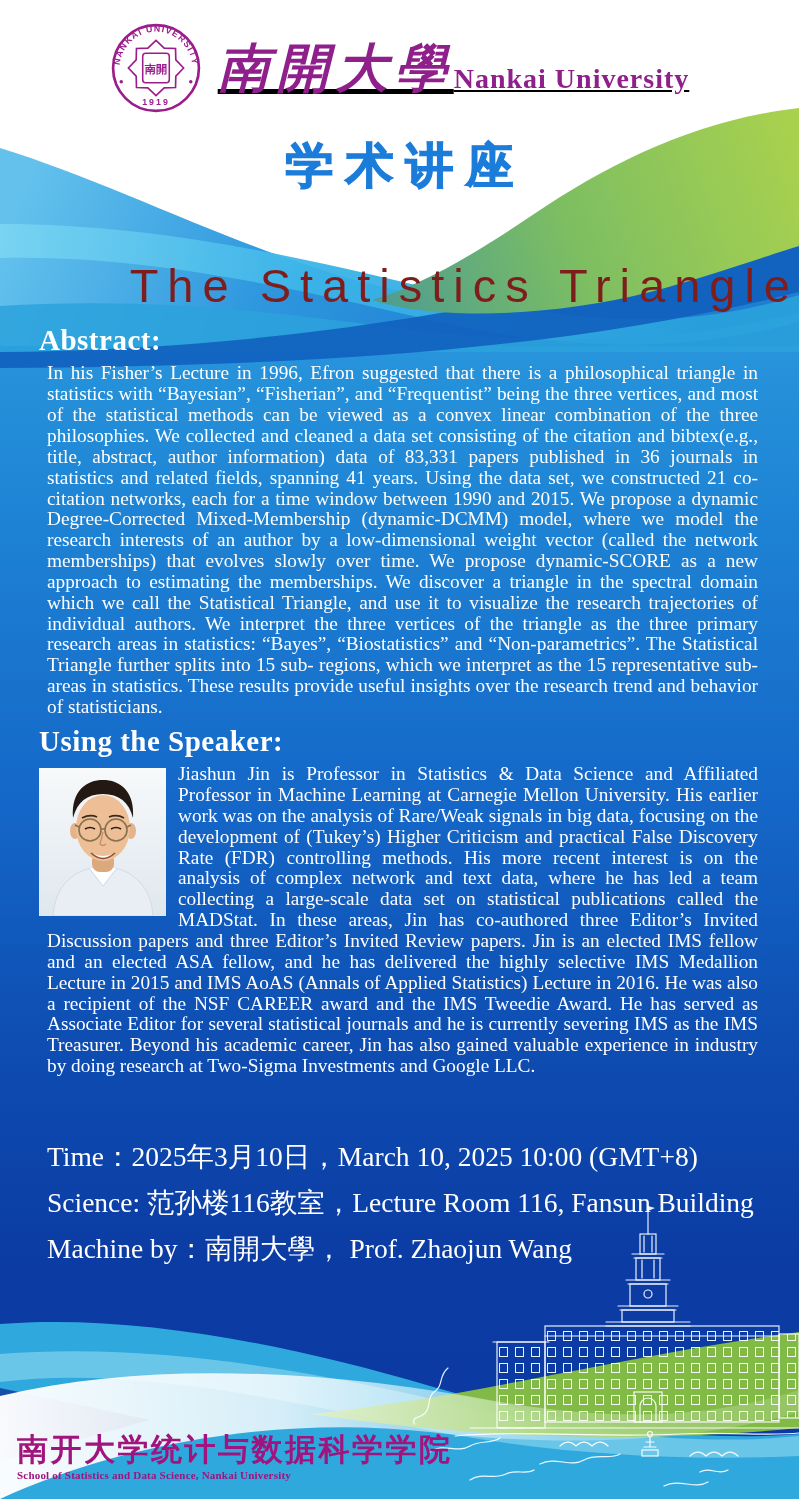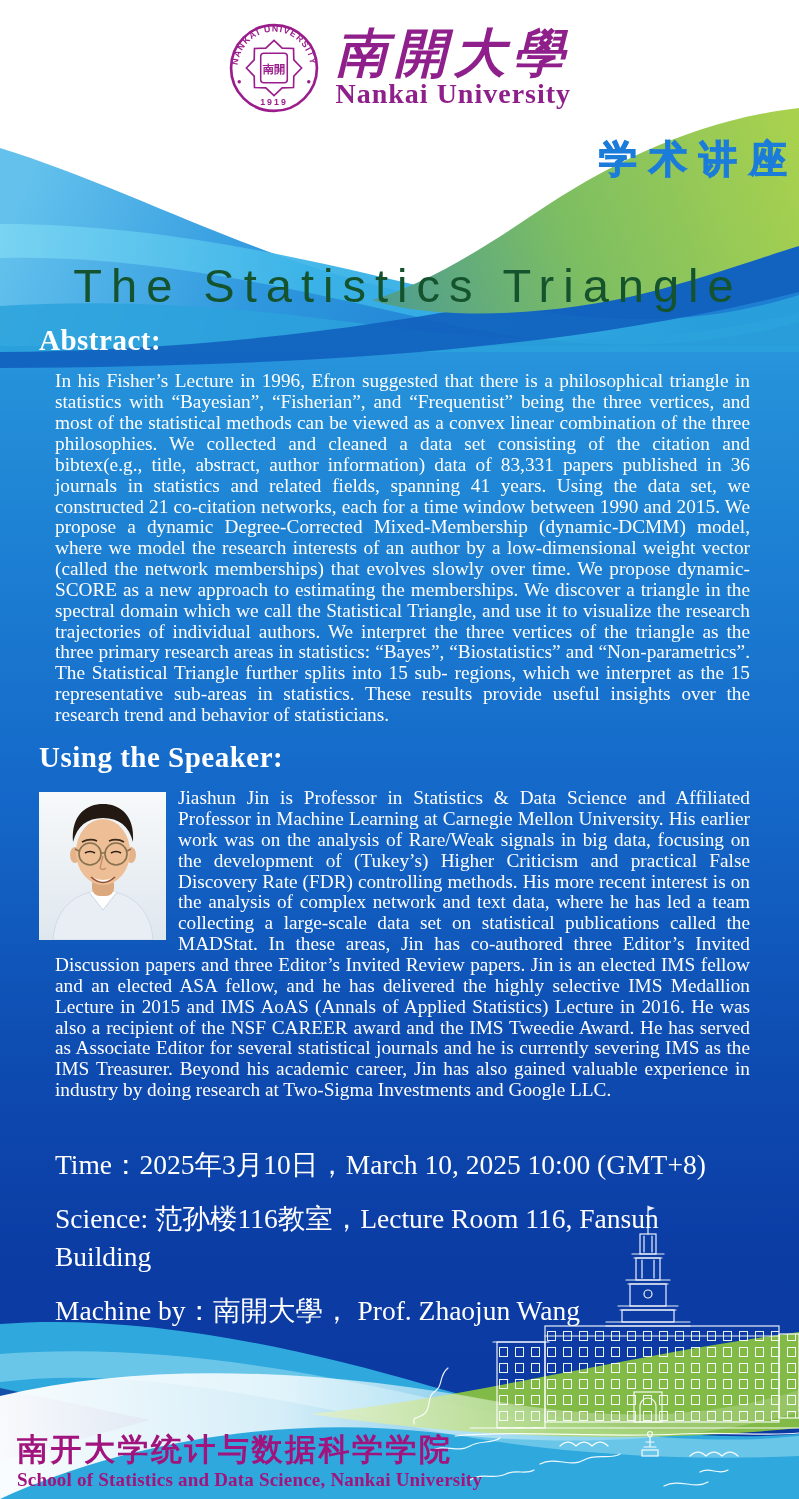--- a/index.html
+++ b/index.html
@@ -6,66 +6,66 @@
   .poster{
     position:relative;width:799px;height:1499px;overflow:hidden;margin:0 auto;
     background:#fff;font-family:"Liberation Serif",serif;
   }
   .bg-art{position:absolute;inset:0;width:799px;height:1499px;z-index:0;}
   .layer{position:absolute;z-index:1;}
 
   
   .logo-row{top:22px;left:0;right:0;display:flex;justify-content:center;align-items:center;gap:16px;}
   .seal-svg{width:92px;height:92px;display:block;}
-  .logo-text{display:flex;flex-direction:column;align-items:flex-start;}
+  .logo-text{display:flex;flex-direction:row;align-items:flex-end;text-decoration:underline;}
   .calligraphy{
     font-family:"DejaVu Serif",serif;font-style:italic;font-weight:700;
     font-size:52px;line-height:1.05;color:#8E1F8B;letter-spacing:7px;white-space:nowrap;
   }
   .uni-en{
     font-family:"Liberation Serif",serif;font-weight:bold;font-size:28px;
     color:#8E1F8B;letter-spacing:1px;margin-top:-2px;
   }
   .series-title{
-    top:134px;left:0;right:0;text-align:right;
+    top:134px;left:0;right:0;text-align:center;
     font-family:"Liberation Sans",sans-serif;font-weight:900;
-    font-size:38px;color:#1B7CD9;letter-spacing:12px;text-indent:12px;
+    font-size:48px;color:#1B7CD9;letter-spacing:12px;text-indent:12px;
     -webkit-text-stroke:1.2px #1B7CD9;
   }
   
   .main-title{
-    top:227px;left:8px;right:0;text-align:center;color:#14532d;
+    top:227px;left:8px;right:0;text-align:right;color:#7f1d1d;
     font-family:"Liberation Sans",sans-serif;font-weight:400;
     font-size:47px;letter-spacing:9px;text-indent:9px;white-space:nowrap;
   }
 
   
   .content{top:325px;left:39px;right:33px;color:#fff;}
   .section-heading{
     margin:0 0 2px 0;font-size:29px;font-weight:bold;letter-spacing:.5px;line-height:1.05;
     font-family:Liberation Serif, serif;
   }
   .body-text{
-    margin:16px;font-size:19.3px;line-height:20.85px;text-align:justify;
+    margin:8px;font-size:19.3px;line-height:20.85px;text-align:justify;
     font-family:"Liberation Serif",serif;
   }
   .speaker-heading{margin-top:3px;}
   .speaker-photo{
     float:left;width:127px;height:148px;margin:4px 12px 2px 0;display:block;
   }
   .clearfix::after{content:"";display:block;clear:both;}
 
   
   .details{top:1130px;left:39px;right:26px;color:#fff;font-size:27.5px;line-height:38px;}
-  .details p{margin:16px;}
+  .details p{margin:8px;}
 
   
   .footer{top:1434px;left:17px;color:#A1137D;}
   .school-cn{font-size:31px;font-weight:bold;letter-spacing:2.5px;line-height:1.0;white-space:nowrap;}
-  .school-en{font-size:19px;font-weight:bold;letter-spacing:.2px;margin-top:4px;white-space:nowrap;
+  .school-en{font-size:11px;font-weight:bold;letter-spacing:.2px;margin-top:4px;white-space:nowrap;
              font-family:"Liberation Serif",serif;}
 </style>
 </head>
 <body>
 
 <div class="poster">
 
   <svg class="bg-art" viewBox="0 0 799 1499" xmlns="http://www.w3.org/2000/svg">
     <defs>
       <linearGradient id="bodyGrad" gradientUnits="userSpaceOnUse" x1="0" y1="300" x2="0" y2="1499">

